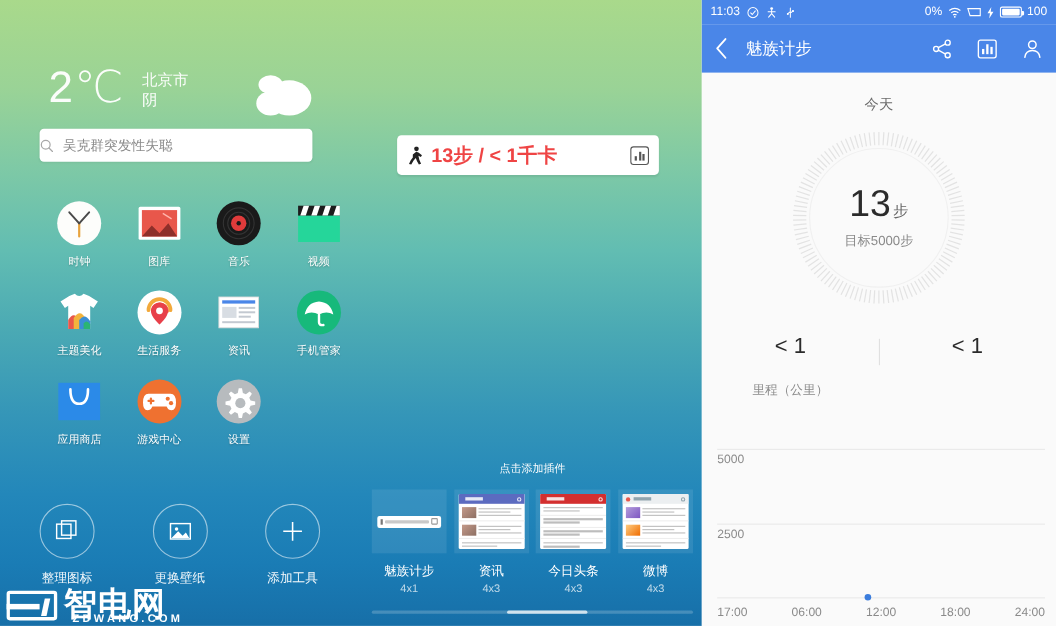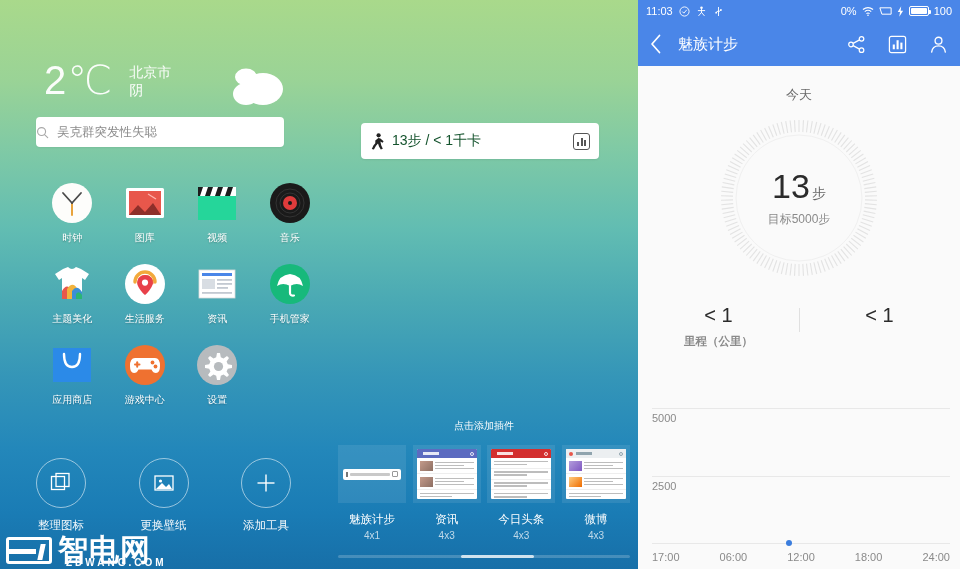--- a/index.html
+++ b/index.html
@@ -44,21 +44,21 @@
   .s-txt { margin-left: 8px; font-size: 12.5px; color: #8b8b8b; white-space: nowrap; }
 
   
   .stepwidget {
     position: absolute; left: 361px; top: 123px;
     width: 238px; height: 36px; border-radius: 4px; background: #fff;
     display: flex; align-items: center; padding: 0 9px;
     box-shadow: 0 1px 2px rgba(0,0,0,.08);
   }
   .walk-ico { width: 15px; height: 17px; flex: 0 0 15px; }
-  .step-txt { margin-left: 7px; font-size: 14px; color: #14532d; white-space: nowrap; }
+  .step-txt { margin-left: 7px; font-size: 18px; color: #ef4444; white-space: nowrap; font-weight: bold; }
   .chart-sq {
     margin-left: auto; width: 17px; height: 17px; border: 1.3px solid #555;
     border-radius: 3px; display: flex; align-items: flex-end;
     justify-content: center; gap: 1.5px; padding-bottom: 3px;
   }
   .chart-sq i { display: block; width: 2px; background: #555; }
   .chart-sq i:nth-child(1) { height: 4px; }
   .chart-sq i:nth-child(2) { height: 8px; }
   .chart-sq i:nth-child(3) { height: 6px; }
 
@@ -188,21 +188,21 @@
     position: absolute; left: 0; right: 0; top: 50%; transform: translateY(-50%);
     text-align: center;
   }
   .dial-num { font-size: 34px; color: #2b2b2b; font-weight: 400; line-height: 1; }
   .dial-num small { font-size: 14px; color: #666; margin-left: 2px; }
   .dial-goal { font-size: 12px; color: #8a8a8a; margin-top: 8px; }
 
   .stats { display: flex; margin-top: 26px; position: relative; }
   .stat { flex: 1; text-align: center; }
   .stat-v { font-size: 20px; color: #2b2b2b; font-weight: 500; }
-  .stat-l { font-size: 11.5px; color: #8a8a8a; margin-top: 7px; font-weight: bold; }
+  .stat-l { font-size: 11.5px; color: #8a8a8a; margin-top: 20px; }
   .stat-div {
     position: absolute; left: 50%; top: 4px; width: 1px; height: 24px;
     background: #e0e0e0;
   }
 
   .chartbox { position: absolute; left: 0; right: 0; bottom: 0; height: 196px; }
   .grid-line { position: absolute; left: 14px; right: 10px; height: 1px; background: #e8e8e8; }
   .grid-lbl { position: absolute; left: 14px; font-size: 11px; color: #8a8a8a; }
   .x-lbls {
     position: absolute; left: 14px; right: 10px; bottom: 6px;
@@ -272,39 +272,39 @@
           <rect x="2" y="6" width="38" height="30" rx="1.5" fill="#ffffff"></rect>
           <rect x="5" y="9" width="32" height="24" fill="#e8574b"></rect>
           <path d="M5 33 L14 23 L21 30 L29 21 L37 33 Z" fill="#8e2f2a"></path>
           <line x1="24" y1="12" x2="32" y2="17" stroke="#ffb5ad" stroke-width="1.2"></line>
         </svg>
         <span class="app-lbl">图库</span>
       </div>
 
       <div class="app">
         <svg class="app-ico" viewBox="0 0 42 42">
+          <circle cx="21" cy="21" r="20" fill="#1a1a1a"></circle>
+          <circle cx="21" cy="21" r="14" fill="none" stroke="#333" stroke-width="1"></circle>
+          <circle cx="21" cy="21" r="10" fill="none" stroke="#333" stroke-width="1"></circle>
+          <circle cx="21" cy="21" r="7" fill="#e03b3b"></circle>
+          <circle cx="21" cy="21" r="2" fill="#1a1a1a"></circle>
+        </svg>
+        <span class="app-lbl">音乐</span>
+      </div>
+
+      <div class="app">
+        <svg class="app-ico" viewBox="0 0 42 42">
           <rect x="2" y="13" width="38" height="25" fill="#25d69a"></rect>
           <rect x="2" y="5" width="38" height="9" fill="#1c1c1c"></rect>
           <path d="M7 5 L12 5 L9 14 L4 14 Z" fill="#fff"></path>
           <path d="M17 5 L22 5 L19 14 L14 14 Z" fill="#fff"></path>
           <path d="M27 5 L32 5 L29 14 L24 14 Z" fill="#fff"></path>
           <path d="M37 5 L40 5 L40 14 L34 14 Z" fill="#fff"></path>
         </svg>
         <span class="app-lbl">视频</span>
-      </div>
-
-      <div class="app">
-        <svg class="app-ico" viewBox="0 0 42 42">
-          <circle cx="21" cy="21" r="20" fill="#1a1a1a"></circle>
-          <circle cx="21" cy="21" r="14" fill="none" stroke="#333" stroke-width="1"></circle>
-          <circle cx="21" cy="21" r="10" fill="none" stroke="#333" stroke-width="1"></circle>
-          <circle cx="21" cy="21" r="7" fill="#e03b3b"></circle>
-          <circle cx="21" cy="21" r="2" fill="#1a1a1a"></circle>
-        </svg>
-        <span class="app-lbl">音乐</span>
       </div>
 
       <div class="app">
         <svg class="app-ico" viewBox="0 0 42 42">
           <path d="M12 6 L17 4 Q21 8 25 4 L30 6 L38 11 L34 17 L31 15 L31 36 L11 36 L11 15 L8 17 L4 11 Z" fill="#ffffff"></path>
           <path d="M11 36 L11 28 Q16 19 21 28 L21 36 Z" fill="#e8574b"></path>
           <path d="M16 36 L16 26 Q22 17 27 27 L27 36 Z" fill="#f2b33d"></path>
           <path d="M21 36 L21 28 Q26 21 31 29 L31 36 Z" fill="#3b8fd6"></path>
           <path d="M25 36 L25 31 Q28 27 31 32 L31 36 Z" fill="#2bb573"></path>
         </svg>

